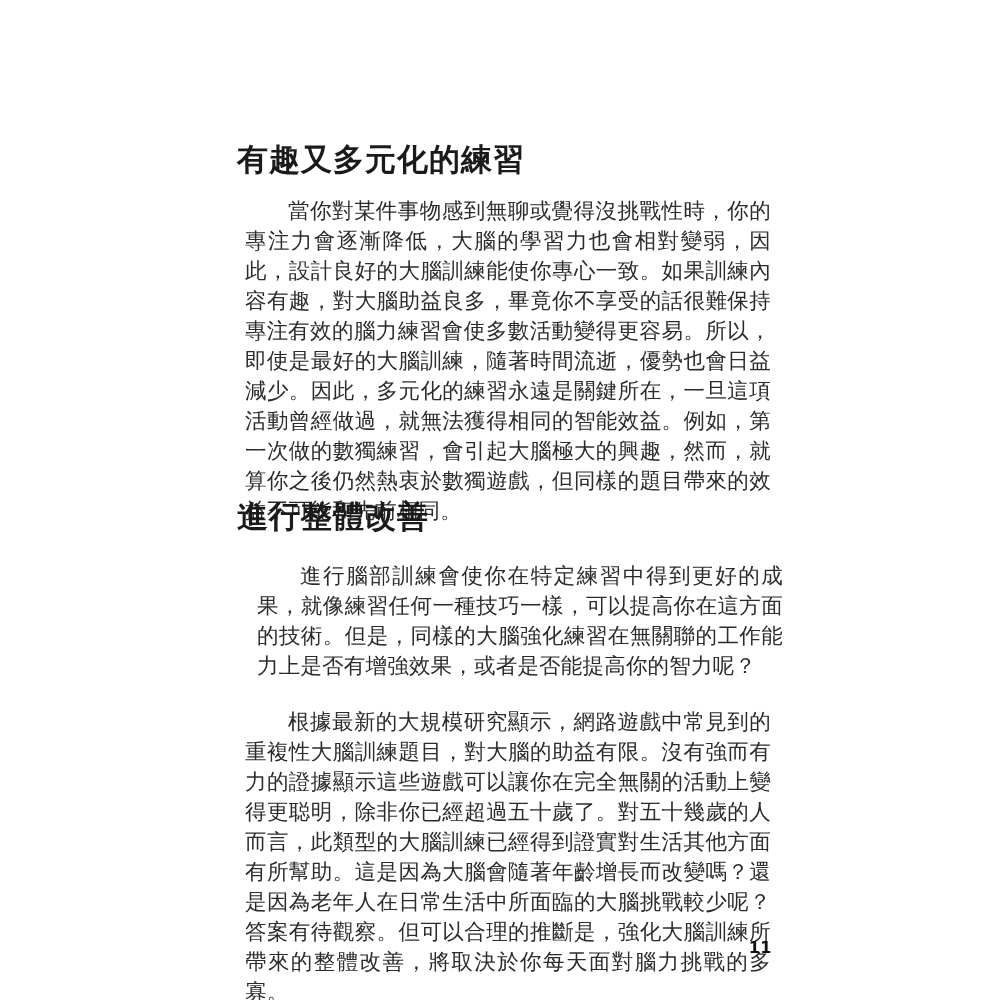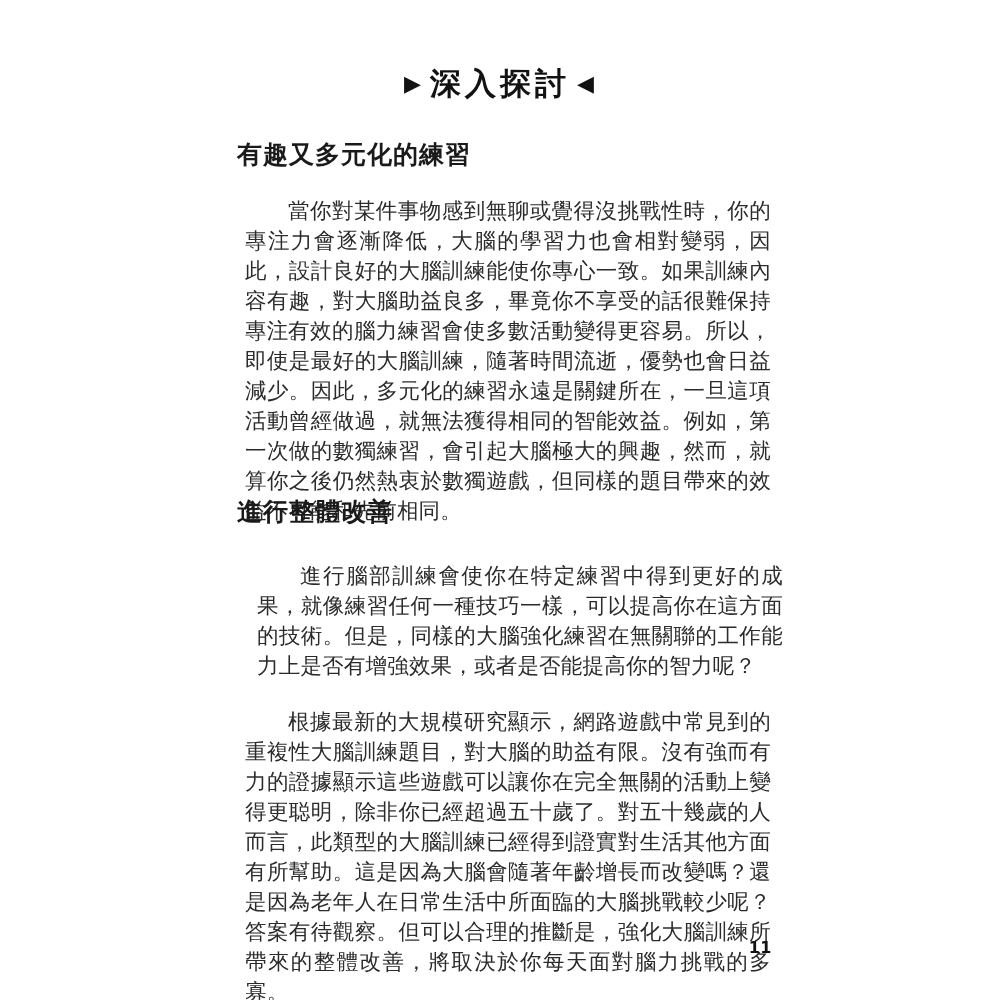--- a/index.html
+++ b/index.html
@@ -43,21 +43,21 @@
     padding: 0 7px;
     color: #121212;
   }
   .title-text {
     display: inline-block;
     letter-spacing: 4px;
   }
   .section-heading {
     margin: 0;
     padding: 0;
-    font-size: 25px;
+    font-size: 31px;
     font-weight: 700;
     color: #1a1a1a;
     letter-spacing: 1px;
     line-height: 1.3;
   }
   .body-para {
     margin: 8px;
     padding: 0;
     font-size: 21.5px;
     line-height: 30px;
@@ -83,23 +83,20 @@
     font-weight: 700;
     color: #111111;
     letter-spacing: 0.5px;
   }
 </style>
 </head>
 <body>
 
 <div class="page">
 
-  <h1 class="page-title">
-    <span class="title-arrow">▶</span><span class="title-text">深入探討</span><span class="title-arrow">◀</span>
-  </h1>
 
   <div class="content">
 
     <h2 class="section-heading sec1-heading">有趣又多元化的練習</h2>
 
     <p class="body-para sec1-p1">當你對某件事物感到無聊或覺得沒挑戰性時，你的專注力會逐漸降低，大腦的學習力也會相對變弱，因此，設計良好的大腦訓練能使你專心一致。如果訓練內容有趣，對大腦助益良多，畢竟你不享受的話很難保持專注。</p>
 
     <p class="body-para sec1-p2">有效的腦力練習會使多數活動變得更容易。所以，即使是最好的大腦訓練，隨著時間流逝，優勢也會日益減少。因此，多元化的練習永遠是關鍵所在，一旦這項活動曾經做過，就無法獲得相同的智能效益。例如，第一次做的數獨練習，會引起大腦極大的興趣，然而，就算你之後仍然熱衷於數獨遊戲，但同樣的題目帶來的效益不可能和先前相同。</p>
 
     <h2 class="section-heading sec2-heading">進行整體改善</h2>

